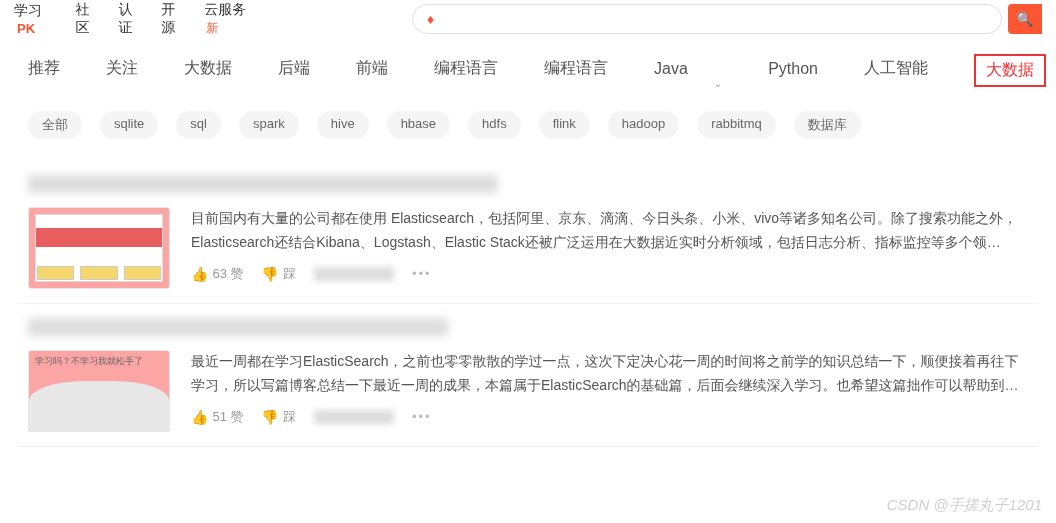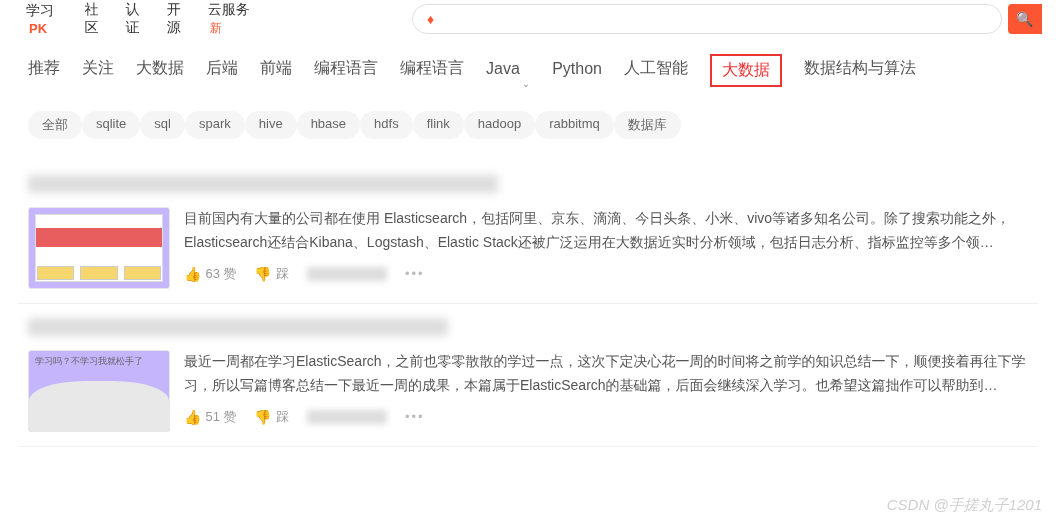--- a/index.html
+++ b/index.html
@@ -1,48 +1,48 @@
 <!DOCTYPE html>
 <html><head>
   <meta charset="utf-8">
   <style>
     * { margin: 0; padding: 0; box-sizing: border-box; }
     body { font-family: -apple-system, BlinkMacSystemFont, "PingFang SC", "Microsoft YaHei", sans-serif; font-size: 14px; color: #333; background: #fff; width: 1056px; overflow: hidden; }
     
-    .top-nav { display: flex; align-items: center; padding: 6px 14px; gap: 18px; height: 38px; margin-left: 12px; }
+    .top-nav { display: flex; align-items: center; padding: 6px 14px; gap: 18px; height: 38px; }
     .top-nav-item { color: #333; cursor: pointer; font-size: 14px; }
     .badge-pk { color: #fc5531; font-weight: bold; margin-left: 3px; font-size: 13px; }
     .badge-new { color: #fc5531; font-size: 12px; margin-left: 2px; }
     
     .search-container { display: flex; align-items: center; margin-left: 140px; }
     .search-box { display: flex; align-items: center; border: 1px solid #e0e0e0; border-radius: 18px; padding: 5px 14px; width: 590px; height: 30px; }
     .search-icon-fire { color: #fc5531; margin-right: 8px; font-size: 14px; }
     .search-input { border: none; outline: none; flex: 1; font-size: 14px; color: #555; background: transparent; }
     .search-btn { background: #fc5531; color: #fff; width: 34px; height: 30px; border-radius: 0; display: flex; align-items: center; justify-content: center; margin-left: 6px; cursor: pointer; border-top-left-radius: 4px; border-bottom-left-radius: 4px; }
     
-    .category-tabs { display: flex; align-items: center; padding: 18px 28px 8px; gap: 22px; border-bottom: none; }
+    .category-tabs { display: flex; align-items: center; padding: 18px 28px 8px; gap: 46px; border-bottom: none; }
     .category-tab { color: #555; cursor: pointer; font-size: 16px; white-space: nowrap; padding-bottom: 8px; }
     .category-tab.highlighted { border: 2px solid #e33; padding: 4px 10px; color: #e33; margin-top: -4px; }
     .dropdown-indicator { font-size: 10px; color: #999; margin-left: -20px; margin-top: 22px; }
     
     .tag-container { padding: 14px 28px 8px; }
-    .tag-row { display: flex; flex-wrap: nowrap; margin-bottom: 14px; overflow: hidden; }
+    .tag-row { display: flex; flex-wrap: nowrap; gap: 18px; margin-bottom: 14px; overflow: hidden; }
     .tag { background: #f5f5f5; color: #666; padding: 5px 14px; border-radius: 14px; cursor: pointer; font-size: 13px; white-space: nowrap; }
     .tag.active { background: #e8e8e8; color: #333; }
     .tag.highlighted { border: 2px solid #e33; padding: 3px 12px; }
     
     .article-list { padding: 0 18px; }
     .article { padding: 14px 10px; border-bottom: 1px solid #f0f0f0; }
     .article-title-row { margin-bottom: 10px; height: 22px; }
     .blur-placeholder { background: #ddd; filter: blur(4px); height: 18px; display: inline-block; }
     .blur1 { width: 470px; }
     .blur2 { width: 420px; }
     
-    .article-body { display: flex; gap: 14px; }
-    .article-thumb { width: 142px; height: 82px; border: 1px solid #e8e8e8; border-radius: 3px; flex-shrink: 0; background: #c4b5fd; display: flex; align-items: center; justify-content: center; font-size: 10px; color: #999; position: relative; overflow: hidden; }
+    .article-body { display: flex; gap: 21px; }
+    .article-thumb { width: 142px; height: 82px; border: 1px solid #e8e8e8; border-radius: 3px; flex-shrink: 0; background: #fca5a5; display: flex; align-items: center; justify-content: center; font-size: 10px; color: #999; position: relative; overflow: hidden; }
     .thumb1-inner { position: absolute; inset: 6px; background: linear-gradient(#fff 20%, #e85d5d 20%, #e85d5d 48%, #fff 48%); border: 1px solid #ddd; }
     .thumb1-boxes { position: absolute; bottom: 8px; left: 8px; right: 8px; display: flex; gap: 6px; }
     .thumb1-box { flex: 1; height: 14px; background: #f5d76e; border: 1px solid #ccc; }
     .thumb2-text { position: absolute; top: 4px; left: 6px; font-size: 9px; color: #666; }
     .thumb2-img { position: absolute; bottom: 0; left: 0; right: 0; height: 50px; background: #e8e8e8; border-radius: 40% 40% 0 0; }
     
     .article-content { flex: 1; }
     .article-desc { color: #555; line-height: 1.7; font-size: 14px; margin-bottom: 10px; }
     .article-meta { display: flex; align-items: center; gap: 18px; color: #999; font-size: 13px; }
     .meta-item { display: flex; align-items: center; gap: 4px; cursor: pointer; }

